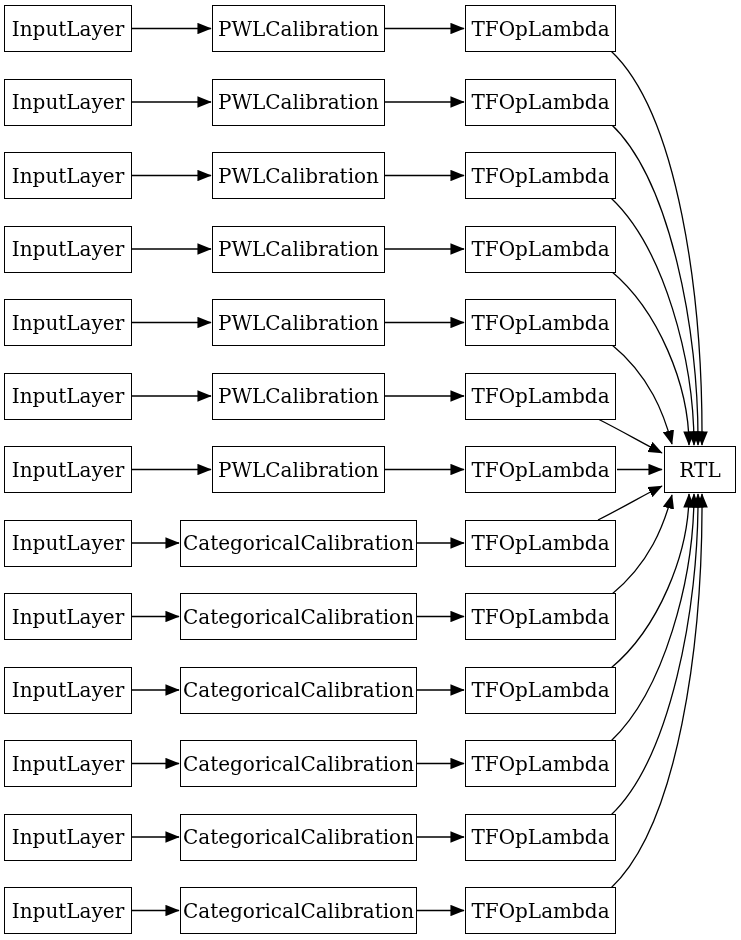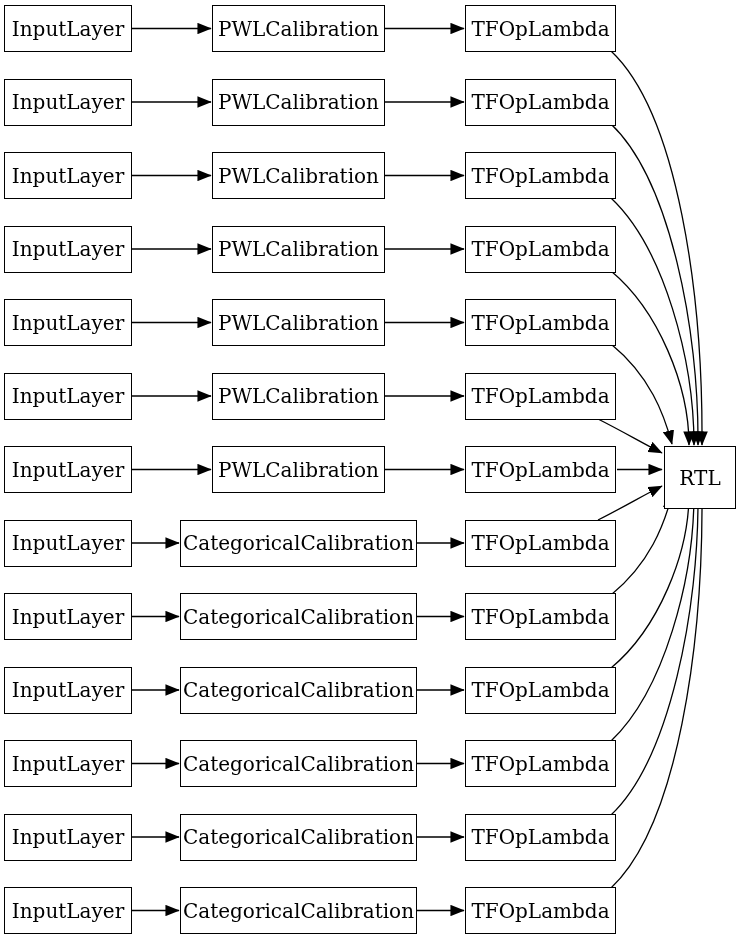--- a/index.html
+++ b/index.html
@@ -121,15 +121,15 @@
       <div class="node" style="left: 465px; top: 666.5px; width: 151px; height: 47px;">TFOpLambda</div>
       <div class="node" style="left: 4px; top: 740px; width: 128px; height: 47px;">InputLayer</div>
       <div class="node" style="left: 180px; top: 740px; width: 237px; height: 47px;">CategoricalCalibration</div>
       <div class="node" style="left: 465px; top: 740px; width: 151px; height: 47px;">TFOpLambda</div>
       <div class="node" style="left: 4px; top: 813.5px; width: 128px; height: 47px;">InputLayer</div>
       <div class="node" style="left: 180px; top: 813.5px; width: 237px; height: 47px;">CategoricalCalibration</div>
       <div class="node" style="left: 465px; top: 813.5px; width: 151px; height: 47px;">TFOpLambda</div>
       <div class="node" style="left: 4px; top: 887px; width: 128px; height: 47px;">InputLayer</div>
       <div class="node" style="left: 180px; top: 887px; width: 237px; height: 47px;">CategoricalCalibration</div>
       <div class="node" style="left: 465px; top: 887px; width: 151px; height: 47px;">TFOpLambda</div>
-      <div class="node" style="left: 664px; top: 446px; width: 72px; height: 63px; text-align: center;">RTL</div>
+      <div class="node" style="left: 664px; top: 446px; width: 72px; height: 47px; text-align: center;">RTL</div>
     </div>
 </div>
 
 </body></html>

